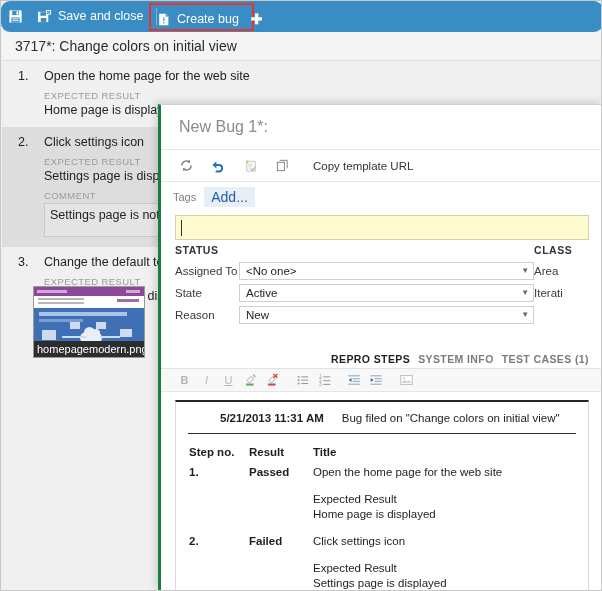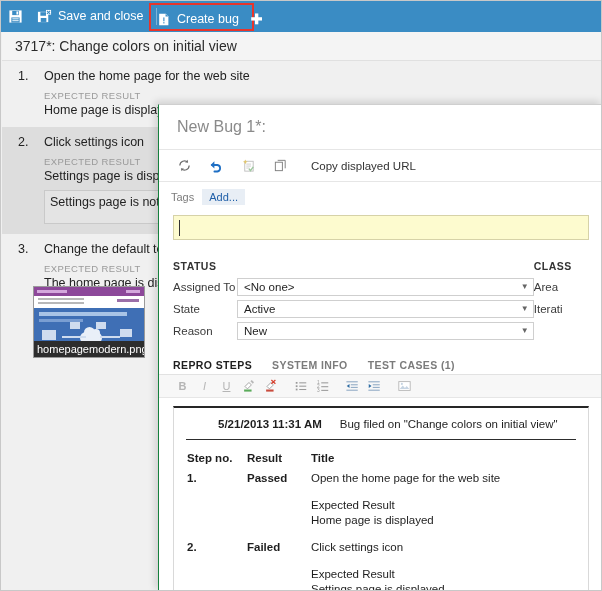--- a/index.html
+++ b/index.html
@@ -28,20 +28,21 @@
 
   
   .toolbar {
     position: absolute;
     left: 0; top: 0;
     width: 602px; height: 31px;
     background: #3a8cc4;
     display: flex;
     align-items: center;
     color: #ffffff;
+    border-radius: 9px;
   }
   .tb-btn {
     display: flex;
     align-items: center;
     height: 31px;
     padding: 0 7px;
     gap: 6px;
     font-size: 12.5px;
     color: #ffffff;
     white-space: nowrap;
@@ -256,21 +257,21 @@
     white-space: nowrap;
   }
 
   
   .dialog {
     position: absolute;
     left: 157px; top: 103px;
     width: 445px; height: 488px;
     background: #ffffff;
     border-top: 1px solid #cfcfcf;
-    border-left: 1px solid #15803d;
+    border-left: 3px solid #15803d;
     box-sizing: border-box;
     box-shadow: -3px -3px 7px rgba(0,0,0,0.13);
     overflow: hidden;
   }
   .dlg-title {
     height: 44px;
     display: flex;
     align-items: center;
     padding-left: 18px;
     font-size: 16px;
@@ -302,41 +303,41 @@
   }
   .dlg-tags {
     height: 30px;
     display: flex;
     align-items: center;
     padding-left: 12px;
     gap: 8px;
   }
   .tags-label { font-size: 11px; color: #7d7d7d; }
   .tags-add {
-    font-size: 11px;
+    font-size: 14px;
     color: #1f5fa8;
     background: #e8eef5;
     padding: 2px 7px;
   }
   .title-input {
     margin: 3px 14px 0 14px;
     height: 25px;
     background: #fdfbcf;
     border: 1px solid #d6d2a8;
     position: relative;
     box-sizing: border-box;
   }
   .caret {
     position: absolute;
     left: 5px; top: 4px;
     width: 1px; height: 16px;
     background: #333;
   }
   .section {
-    margin-top: 20px;
+    margin-top: 4px;
     padding: 0 14px;
     display: flex;
   }
   .col-left { width: 392px; }
   .col-right { width: 60px; }
   .sec-head {
     font-size: 10.5px;
     font-weight: bold;
     letter-spacing: 0.5px;
     color: #333;
@@ -369,27 +370,28 @@
   }
   .chev { color: #666; font-size: 8px; }
   .col-right .field-label {
     width: auto;
     font-size: 11.5px;
     white-space: nowrap;
   }
   .col-right .rrow { height: 19px; margin-bottom: 3px; display: flex; align-items: center; }
 
   .tabs {
-    margin-top: 12px;
+    margin-top: 22px;
     border-bottom: 1px solid #e2e2e2;
     display: flex;
     align-items: flex-end;
-    gap: 20px;
+    gap: 8px;
     padding: 0 14px;
     height: 19px;
+    justify-content: flex-end;
   }
   .tab {
     font-size: 10.5px;
     letter-spacing: 0.4px;
     color: #7b7b7b;
     padding-bottom: 3px;
     white-space: nowrap;
     font-weight: bold;
   }
   .tab.active {
@@ -522,20 +524,21 @@
     <div class="step-row alt">
       <div class="step-head">
         <span class="step-no">2.</span>
         <span class="step-title">Click settings icon</span>
       </div>
       <div class="step-sub">
         <div class="sub-label">EXPECTED RESULT</div>
         <div class="sub-text">Settings page is displayed</div>
       </div>
       <div class="step-sub">
+        <div class="sub-label">COMMENT</div>
         <div class="comment-box">Settings page is not displ</div>
       </div>
     </div>
 
     <div class="step-row">
       <div class="step-head">
         <span class="step-no">3.</span>
         <span class="step-title">Change the default templ</span>
       </div>
       <div class="step-sub">
@@ -593,21 +596,21 @@
           <path d="M4.6 1.6 l0.8 1.8 l1.8 0.7 l-1.8 0.7 l-0.8 1.8 l-0.8 -1.8 l-1.8 -0.7 l1.8 -0.7 z" fill="#e3c76a"></path>
           <path d="M8.5 11.5 l1.6 2 l3 -4" stroke="#9ec89e" stroke-width="1.5" fill="none"></path>
         </svg>
       </div>
       <div class="ti">
         <svg width="15" height="15" viewBox="0 0 16 16">
           <rect x="2.5" y="4.5" width="7.5" height="9" fill="#ffffff" stroke="#7d7d7d" stroke-width="1"></rect>
           <path d="M5 2.5 h8 v8.5" stroke="#7d7d7d" stroke-width="1" fill="none"></path>
         </svg>
       </div>
-      <div class="tlabel">Copy displayed URL</div>
+      <div class="tlabel">Copy template URL</div>
     </div>
 
     <div class="dlg-tags">
       <span class="tags-label">Tags</span>
       <span class="tags-add">Add...</span>
     </div>
 
     <div class="title-input">
       <div class="caret"></div>
     </div>

